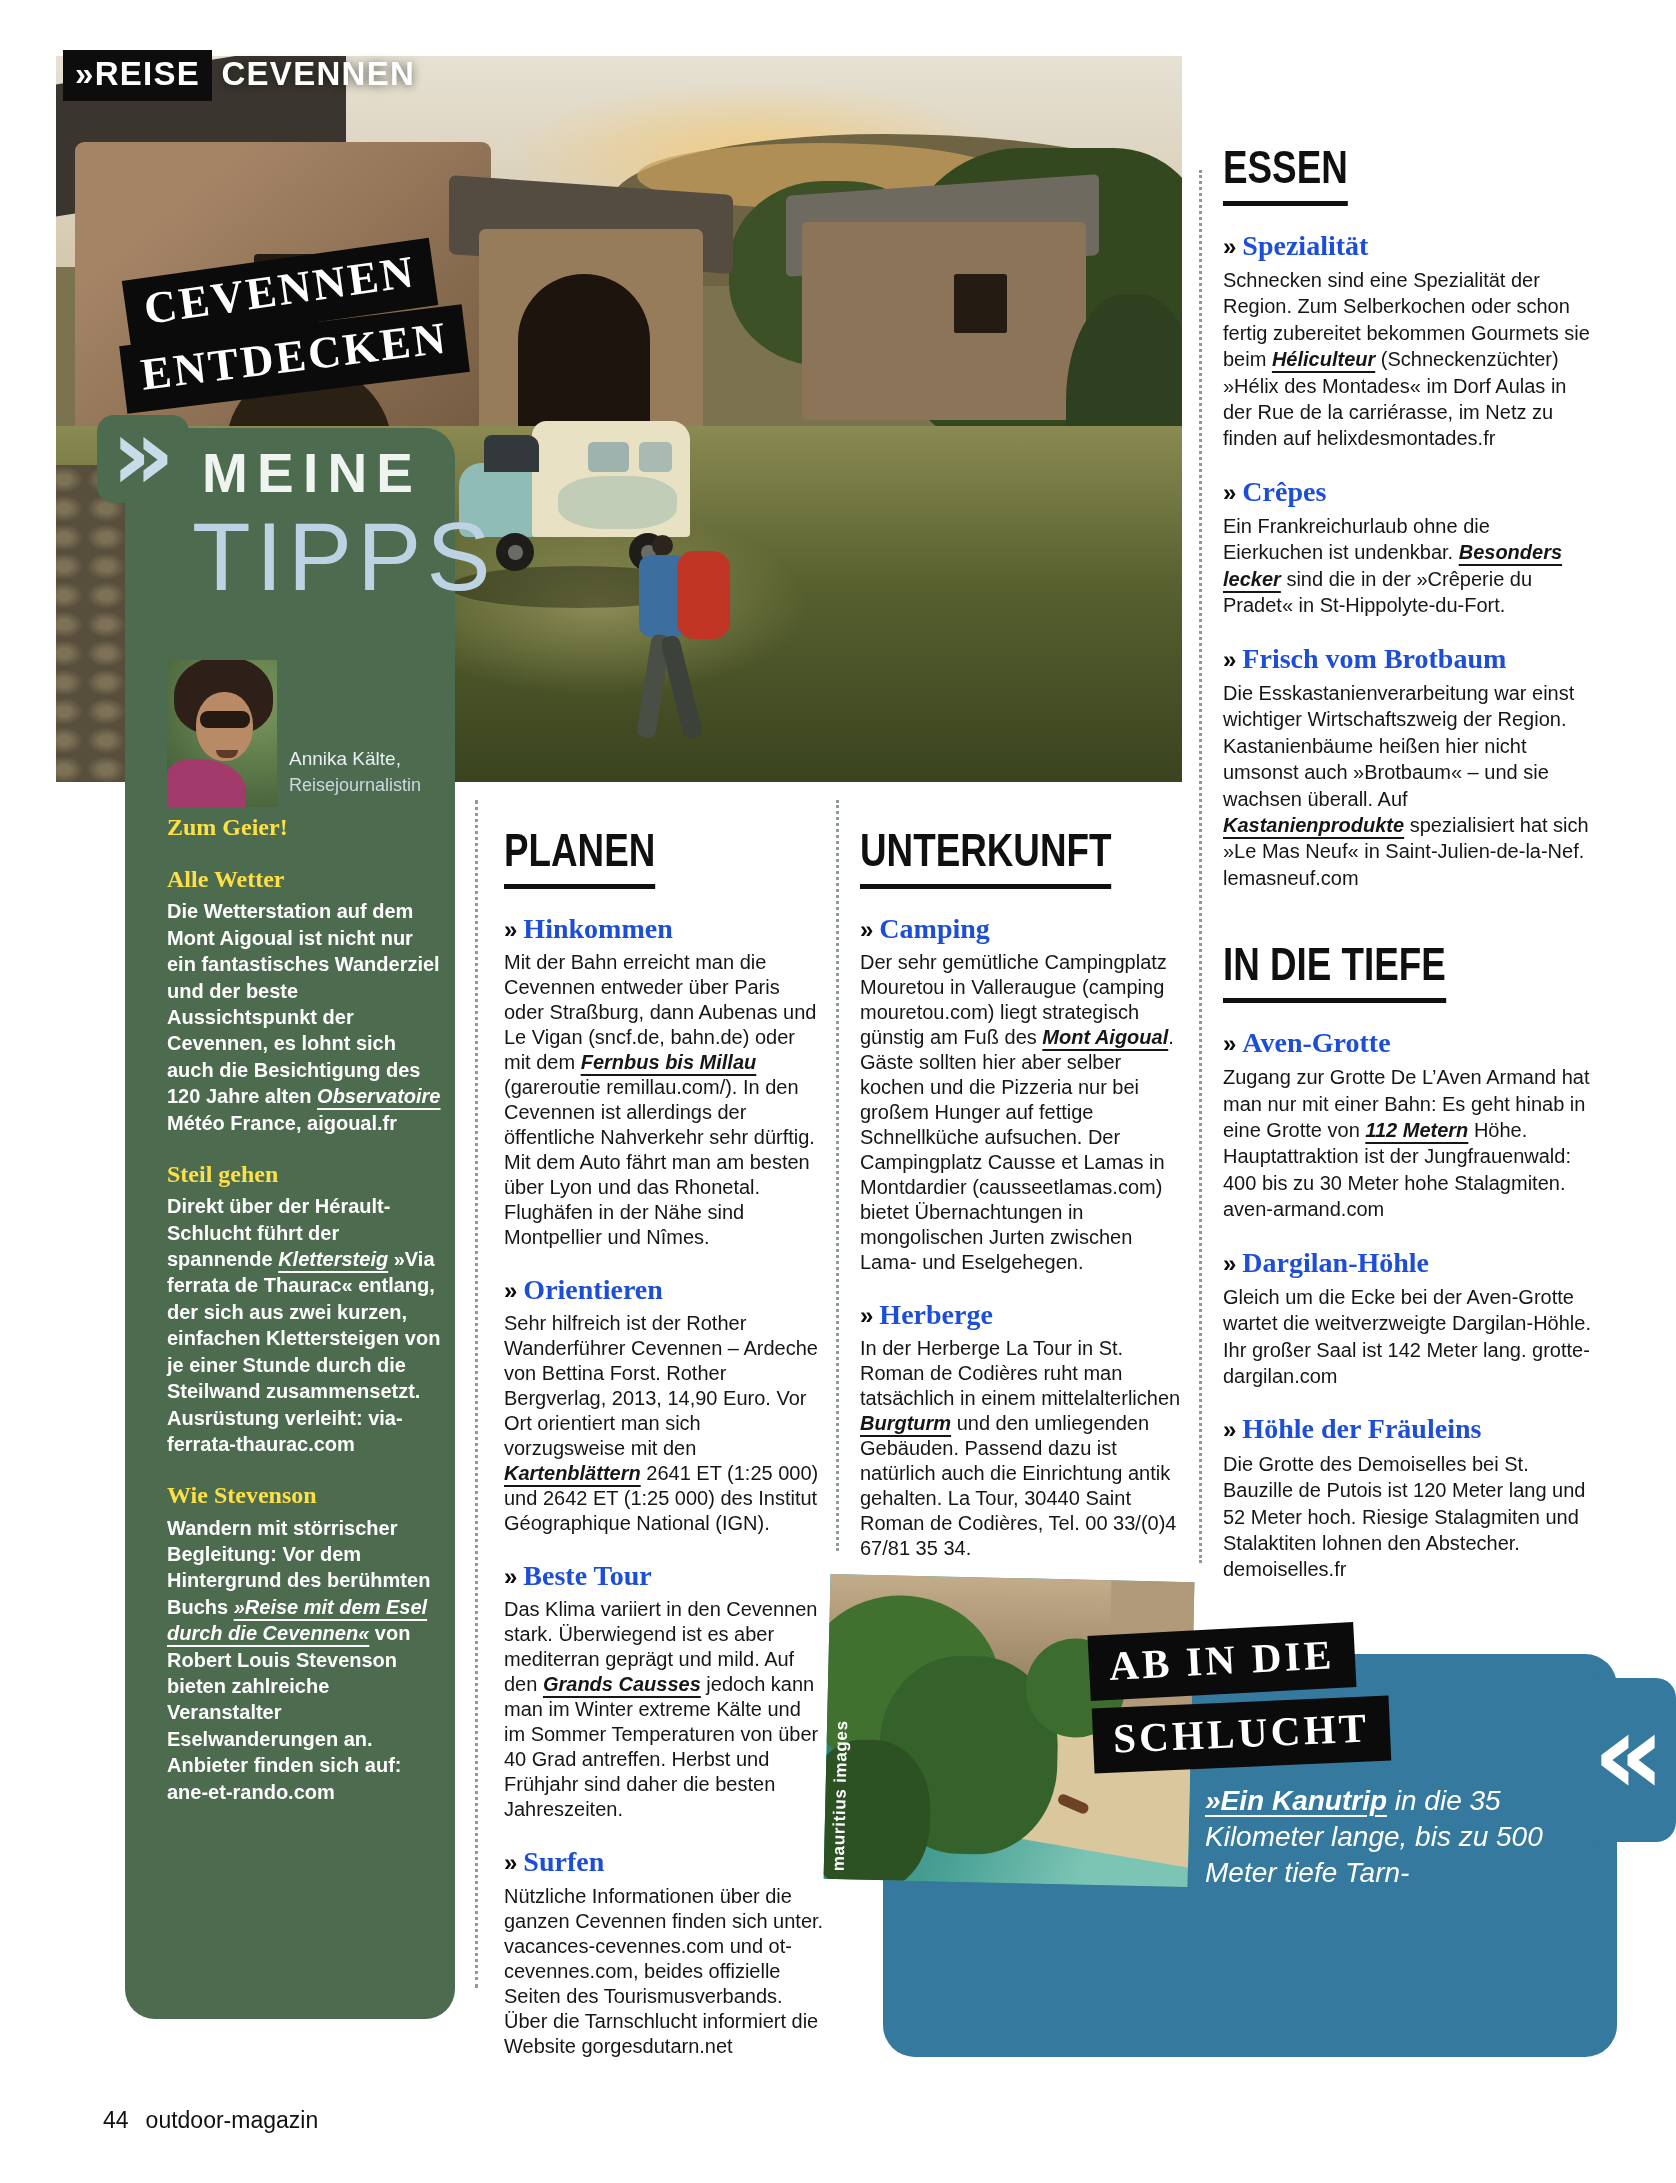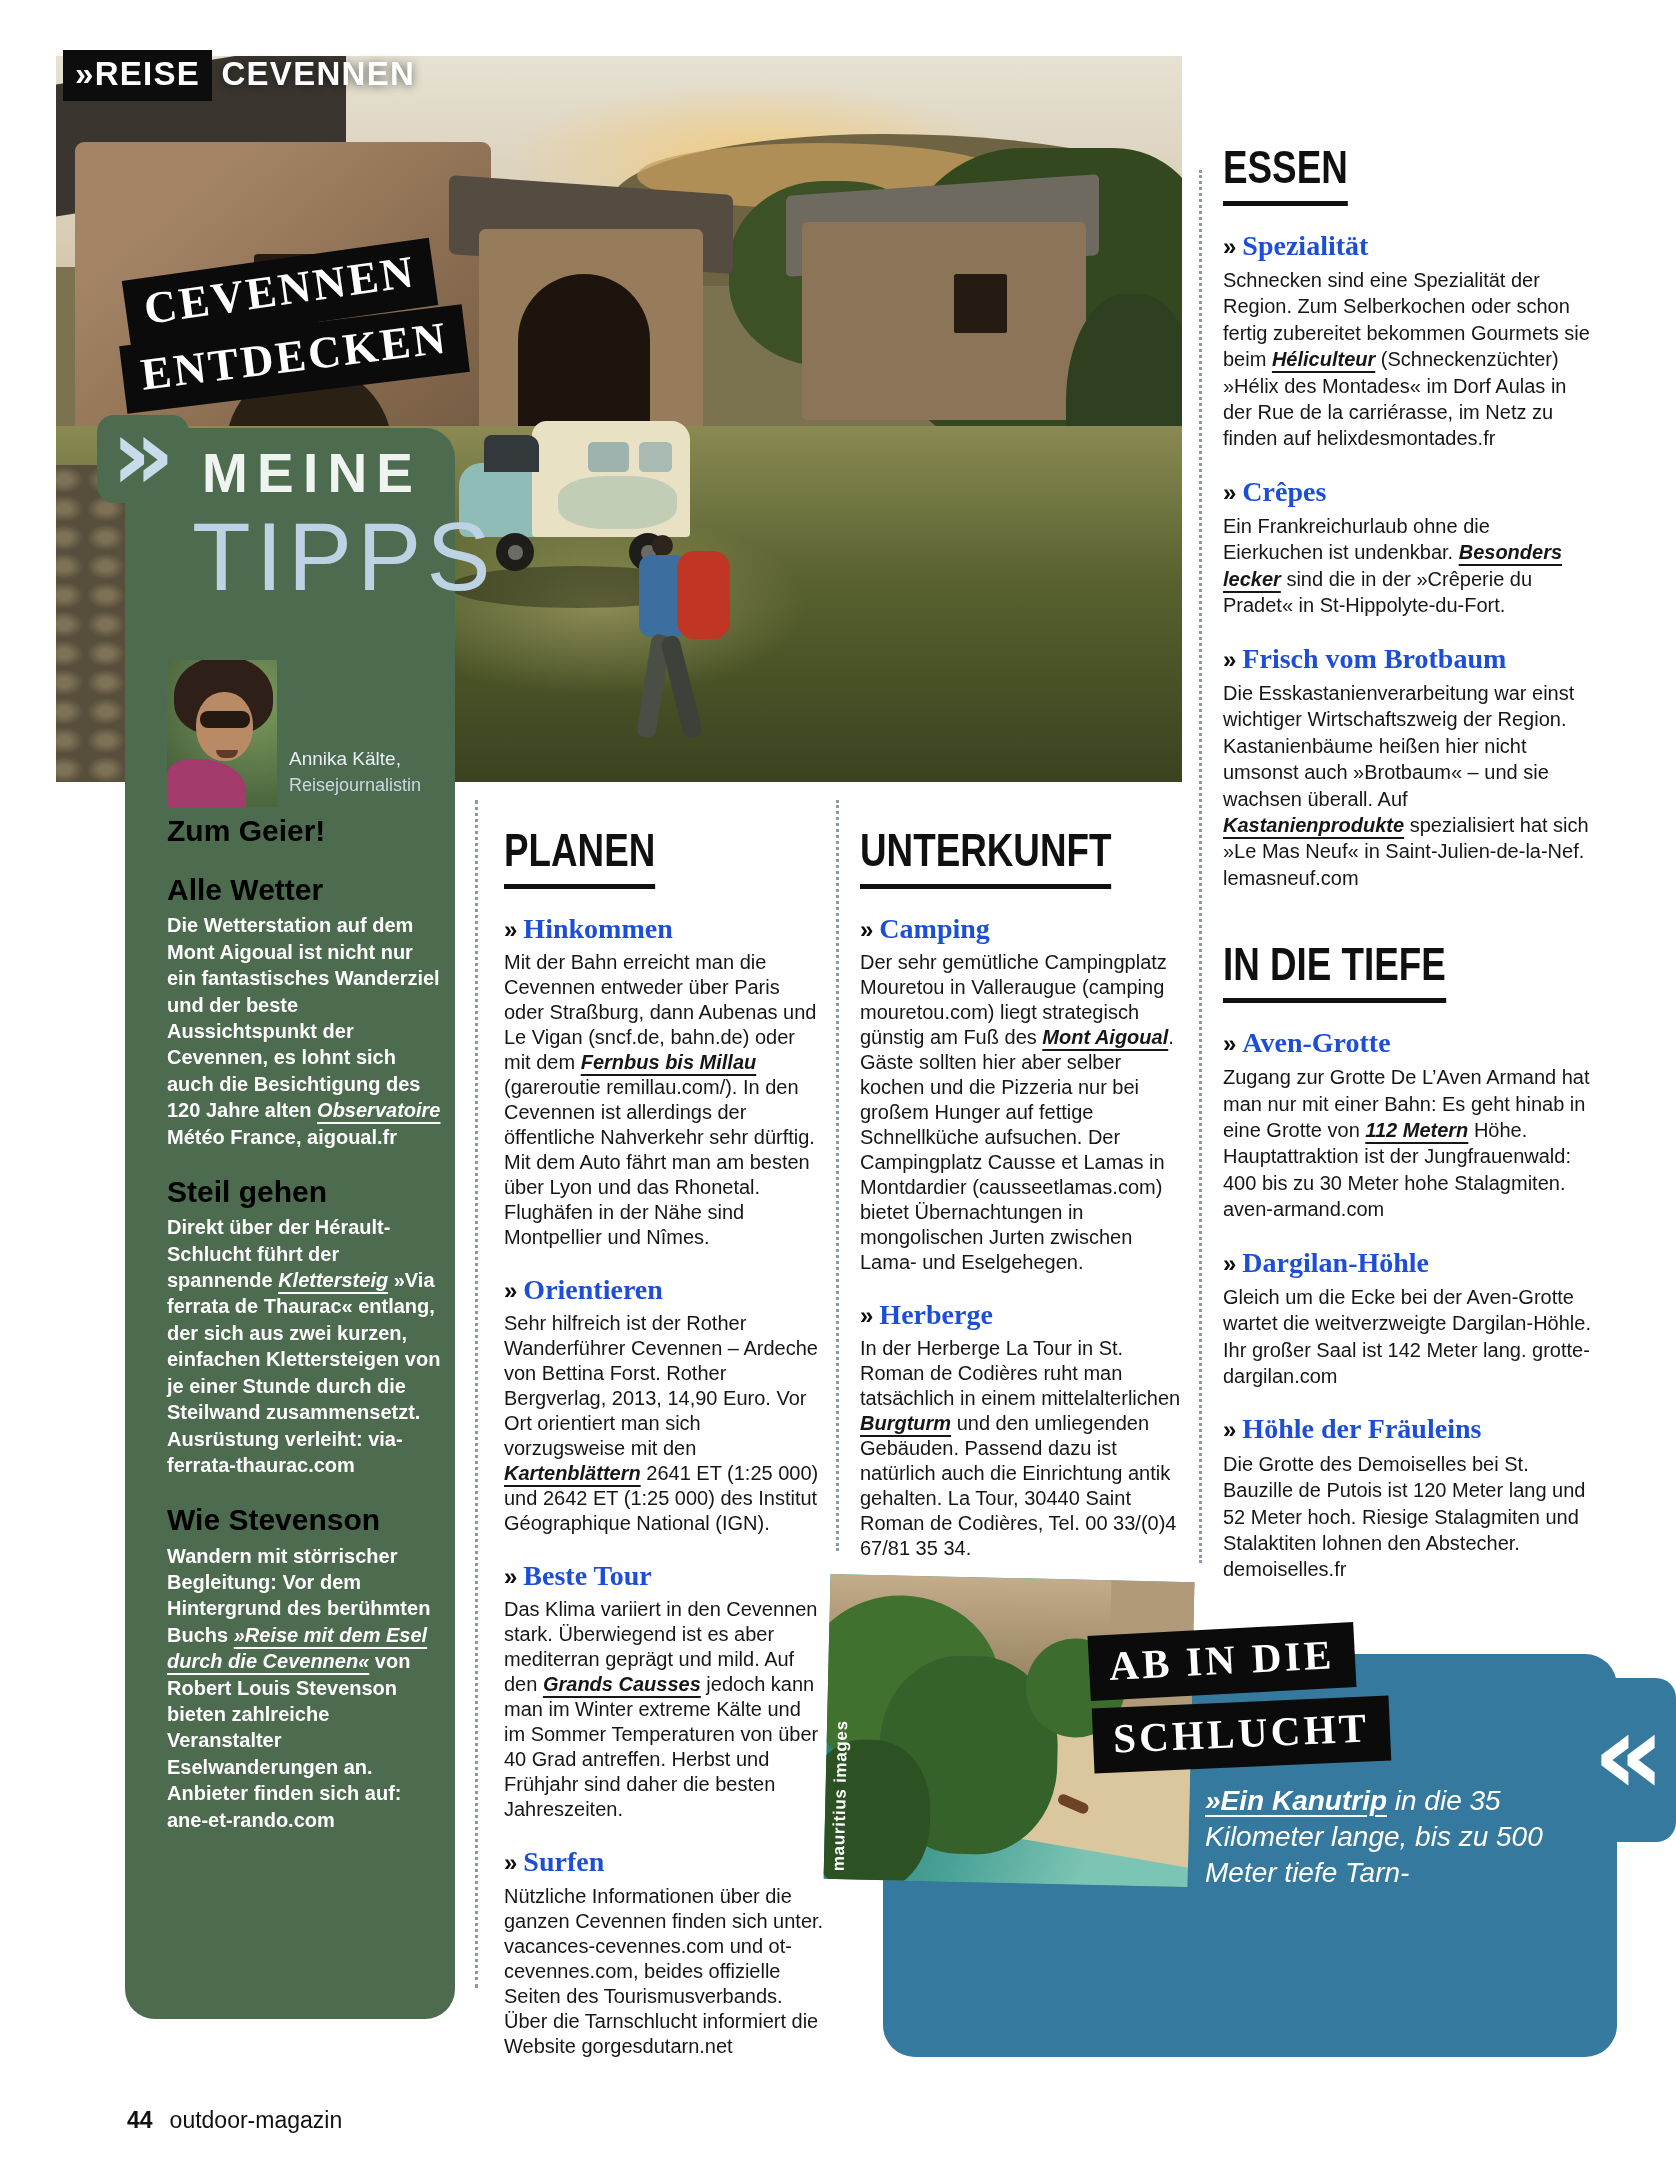--- a/index.html
+++ b/index.html
@@ -72,21 +72,21 @@
   .po-hair{left:6.6px;top:-4px;width:99px;height:79px;background:#2e2018;border-radius:50% 50% 40% 40%;}
   .po-face{left:29px;top:32px;width:57px;height:69px;background:#b98a66;border-radius:48%;}
   .po-glass{left:33px;top:51px;width:50px;height:17px;background:#241a12;border-radius:8px;}
   .po-smile{left:49px;top:90px;width:22.4px;height:8px;background:#5e3a28;border-radius:0 0 12px 12px;}
   .po-top{left:0px;top:99px;width:79px;height:53px;background:#a23a6b;border-radius:30% 60% 0 0;}
   .author{position:absolute;left:164px;top:318px;color:#e8eef3;font-size:19px;line-height:26.4px;}
   .author .role{color:#ccd8e0;font-size:18px;}
   .tips-secs{position:absolute;left:42px;top:386px;width:279px;}
   .tips-secs .subhead{margin:25px 0 5.3px;}
   .tips-secs .subhead:first-child{margin-top:0;}
-  .tips-secs .label{font-family:Liberation Sans, sans-serif;font-weight:bold;font-size:30px;color:#000000;letter-spacing:0;}
+  .tips-secs .label{font-family:Liberation Serif, serif;font-weight:bold;font-size:24px;color:#fde047;letter-spacing:0;}
   .tips-secs .body{font-weight:bold;font-size:20px;line-height:26.4px;color:#ffffff;margin:0 0 2.6px;}
 
   
   .col{position:absolute;z-index:2;}
   .h1wrap{display:block;}
   .h1{display:inline-block;font-weight:bold;font-size:46px;letter-spacing:0px;color:#101010;border-bottom:5.3px solid #101010;padding-bottom:6.6px;transform:scaleX(.8);transform-origin:left top;white-space:nowrap;}
   .h1b{margin-top:42px;}
   .subhead{display:flex;align-items:baseline;gap:8px;margin:24px 0 5.3px;}
   .chev{font-weight:bold;font-size:24px;color:#0d0d0d;letter-spacing:-2px;}
   .label{font-family:"Liberation Serif",serif;font-weight:bold;font-size:28px;color:#1d4ed8;}
@@ -118,21 +118,21 @@
   .griver{left:0;top:92px;right:0;bottom:0;background:linear-gradient(110deg,#2b7f75 10%,#4aa296 45%,#7cc4b4 75%);}
   .gbeach{left:149px;top:135px;width:224px;height:152px;background:#dbc79e;clip-path:polygon(18% 0,100% 28%,100% 100%,0 78%);}
   .gtree1{left:-26.4px;top:20px;width:198px;height:178px;background:#40712f;border-radius:50%;}
   .gtree2{left:53px;top:79px;width:178px;height:198px;background:#35622a;border-radius:45%;}
   .gtree3{left:-20px;top:165px;width:125px;height:152px;background:#2c5122;border-radius:45%;}
   .gtree4{left:198px;top:59px;width:99px;height:99px;background:#3d6c2f;border-radius:50%;}
   .gcanoe{left:232px;top:219px;width:32px;height:10.6px;background:#6e4226;border-radius:5.3px;transform:rotate(22deg);}
   .gcredit{left:5.3px;bottom:8px;writing-mode:vertical-rl;transform:rotate(180deg);font-weight:bold;font-size:17px;color:#ffffff;letter-spacing:0.7px;}
 
   .footer{position:absolute;left:103px;top:2107px;font-size:23px;color:#111;}
-  .footer b{font-weight:bold;margin-right:17px;margin-left:24px;}
+  .footer b{font-weight:normal;margin-right:17px;}
 </style>
 </head>
 <body>
 
 <div>
 
   <div class="hero">
     <div class="hsky"></div>
     <div class="hglow"></div>
     <div class="hhill"></div>

